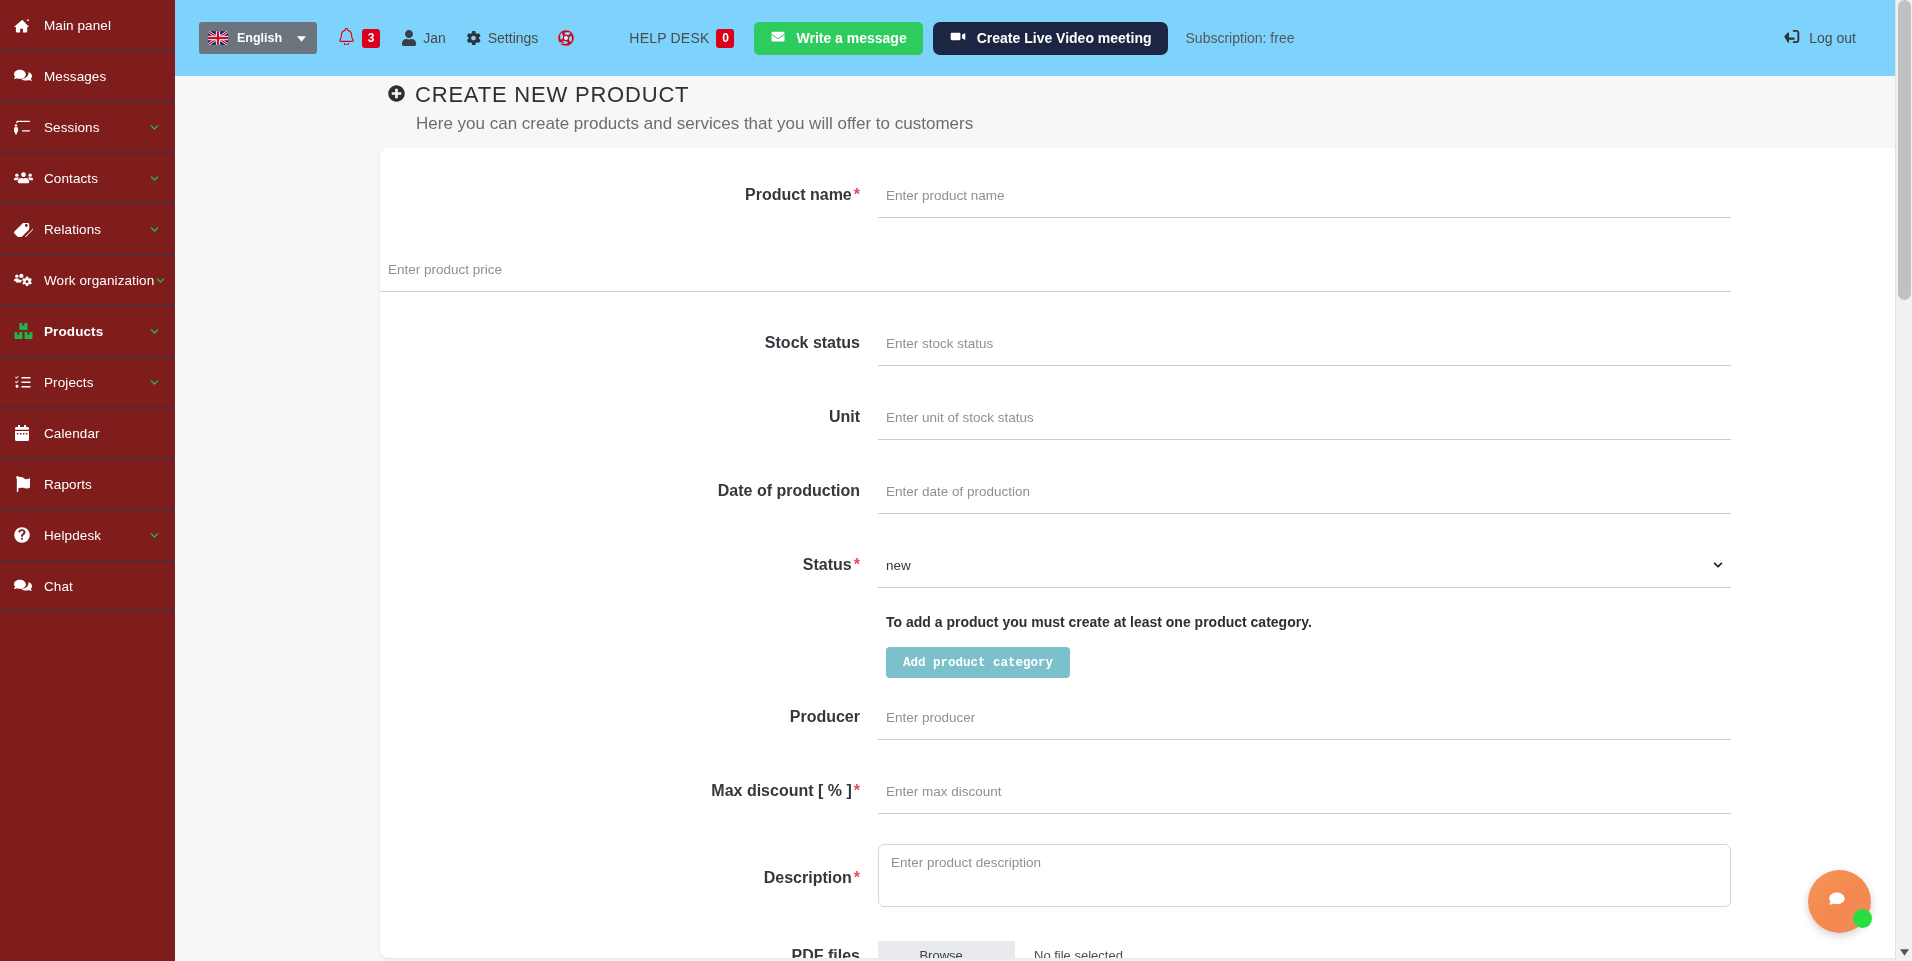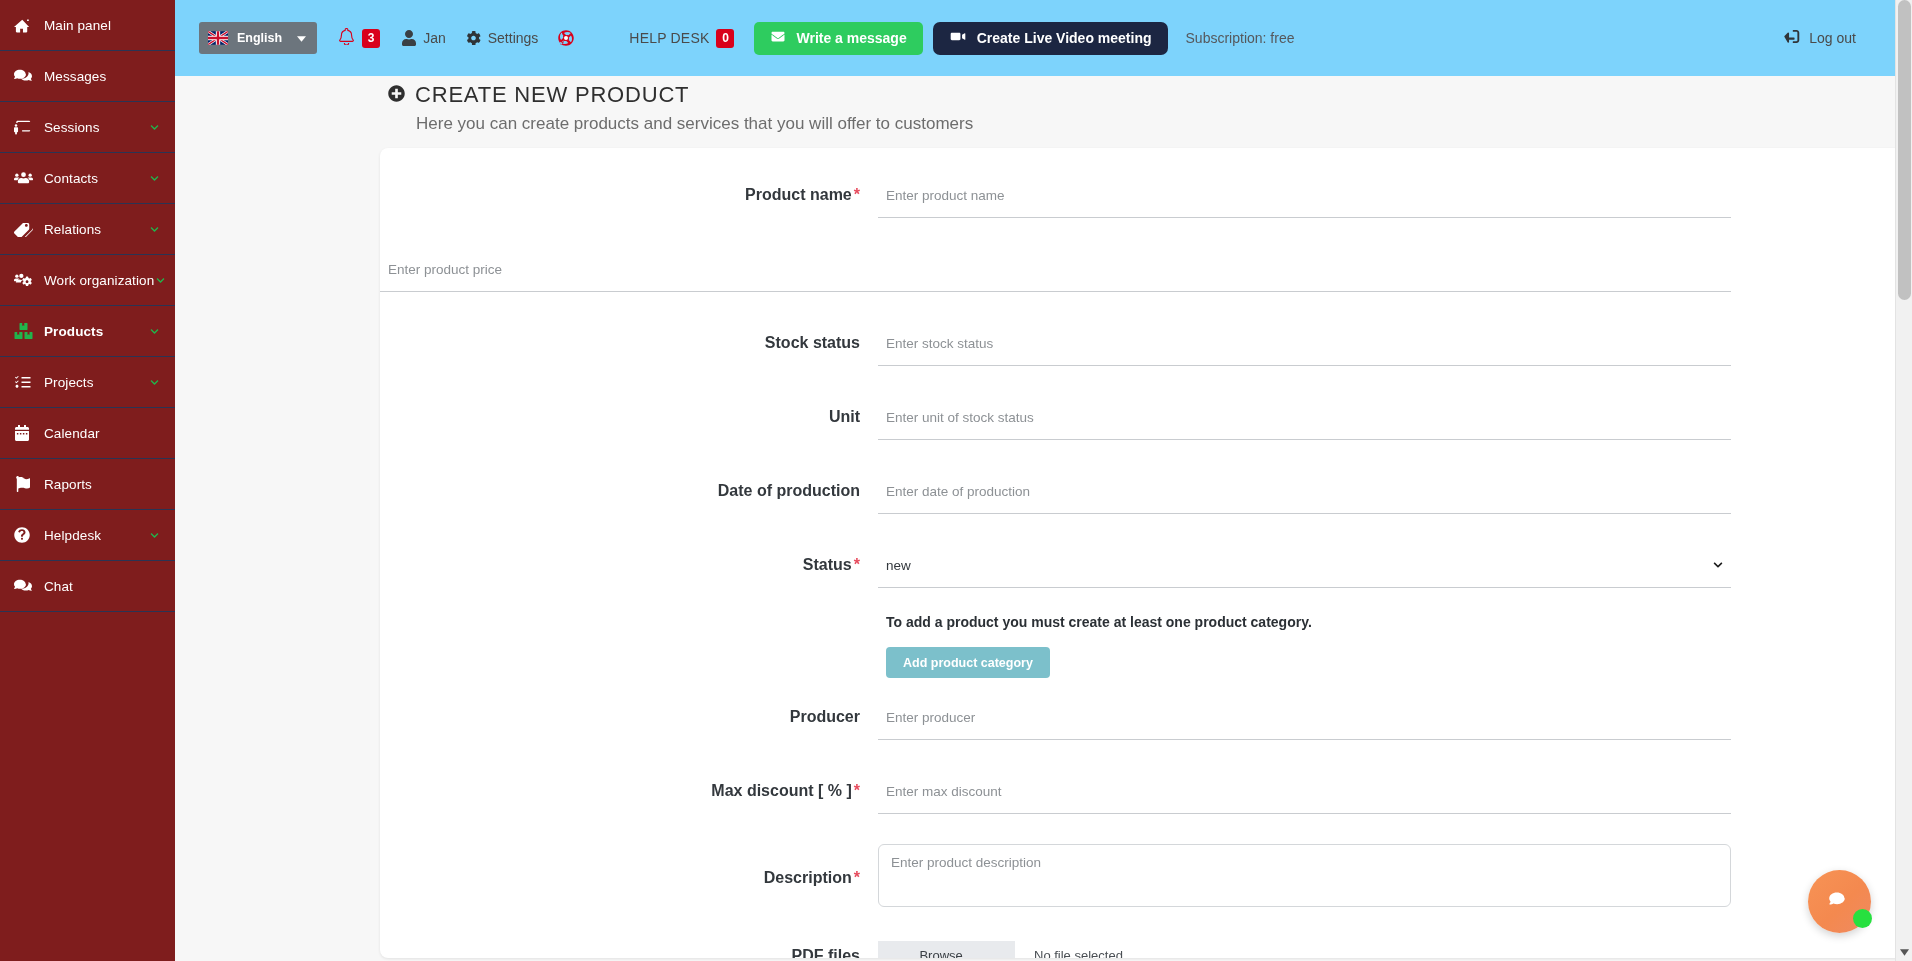--- a/index.html
+++ b/index.html
@@ -186,21 +186,21 @@
   .note {
     font-size: 14px; font-weight: bold; color: #2b3035;
     padding-left: 8px;
   }
   .btn-teal {
     margin-top: 17px; margin-left: 8px;
     display: inline-flex; align-items: center; justify-content: center;
     background: #7cc0cb; color: #ffffff;
     height: 31px; padding: 0 17px;
     border: none; border-radius: 4px; cursor: pointer;
-    font-family: Liberation Sans, sans-serif;
+    font-family: Liberation Mono, monospace;
     font-size: 12.5px; font-weight: bold;
   }
 
   .textarea {
     width: 100%; height: 63px; resize: none;
     border: 1px solid #d4d7da; border-radius: 6px;
     outline: none; background: transparent;
     font-family: "Liberation Sans", sans-serif;
     font-size: 13.5px; color: #33383d;
     padding: 10px 12px;

